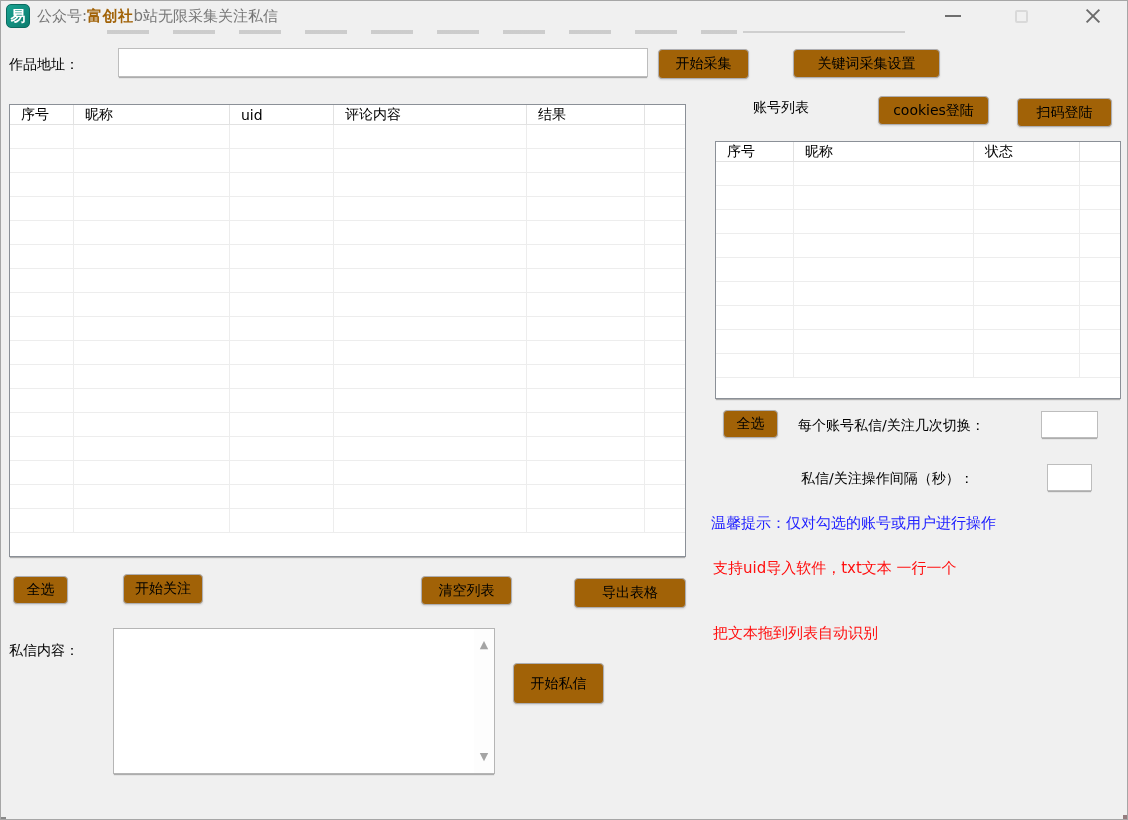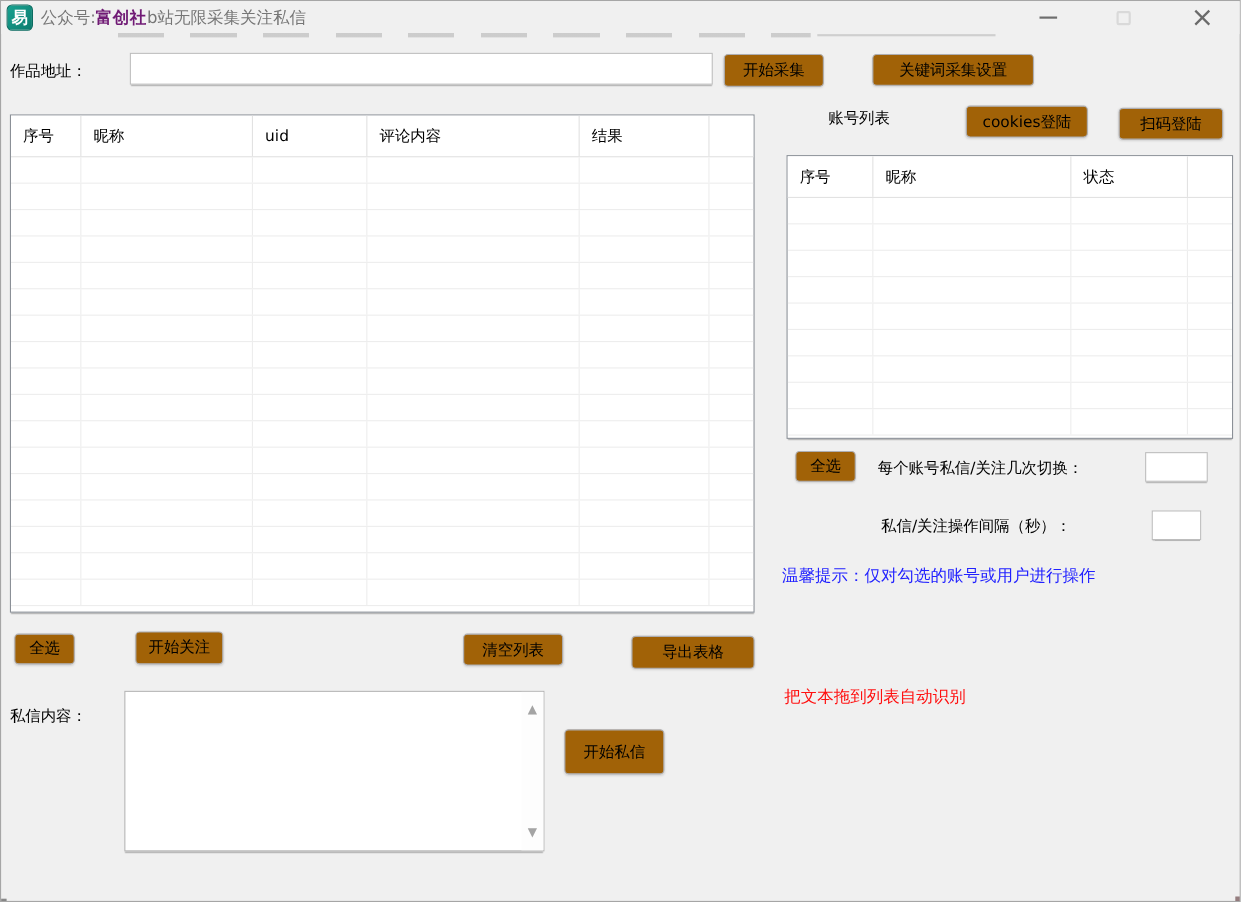--- a/index.html
+++ b/index.html
@@ -12,21 +12,21 @@
   
   .titlebar { position: absolute; left: 0; top: 0; width: 100%; height: 30px; background: #f0f0f0; }
   .logo {
     position: absolute; left: 5px; top: 3px; width: 24px; height: 24px;
     background: linear-gradient(135deg, #18a291 0%, #0c7c6e 100%);
     border: 1px solid #0a6b60; border-radius: 5px;
     color: #fff; font-size: 15px; font-weight: bold;
     display: flex; align-items: center; justify-content: center;
   }
   .title { position: absolute; left: 36px; top: 0; height: 30px; line-height: 30px; font-size: 15px; color: #767676; white-space: nowrap; }
-  .title .brand { color: #701a75; font-weight: 900; letter-spacing: 0.5px; }
+  .title .brand { color: #a16207; font-weight: 900; letter-spacing: 0.5px; }
   .win-btn { position: absolute; top: 0; height: 30px; display: flex; align-items: center; justify-content: center; }
   .win-btn.min { left: 920px; width: 64px; }
   .win-btn.max { left: 984px; width: 72px; }
   .win-btn.close { left: 1056px; width: 71px; }
   .glyph-min { width: 16px; height: 2px; background: #6e6e6e; }
   .glyph-max { width: 13px; height: 13px; border: 2px solid #d9d9d9; border-radius: 2px; }
   .glyph-close { position: relative; width: 16px; height: 16px; }
   .glyph-close::before, .glyph-close::after {
     content: ""; position: absolute; left: -1px; top: 7px; width: 18px; height: 2px; background: #6a6a6a;
   }
@@ -51,21 +51,21 @@
     position: absolute; background: #fff; border: 1px solid #bdbdbd;
     box-shadow: 0 2px 1px -1px rgba(0,0,0,0.28);
     font-size: 14px; padding: 0 4px; font-family: inherit;
   }
   
   .lv {
     position: absolute; background: #fff; border: 1px solid #8b9097;
     box-shadow: 0 2px 1px -1px rgba(0,0,0,0.28); overflow: hidden;
     display: flex; flex-direction: column;
   }
-  .lv-head { display: flex; height: 38px; flex: none; background: #fff; border-bottom: 1px solid #e2e2e2; }
+  .lv-head { display: flex; height: 20px; flex: none; background: #fff; border-bottom: 1px solid #e2e2e2; }
   .lv-hcell {
     height: 100%; border-right: 1px solid #e2e2e2; padding-left: 11px;
     display: flex; align-items: center; font-size: 14px; color: #000; white-space: nowrap; flex: none;
   }
   .lv-hcell.fill { flex: 1; border-right: none; }
   .lv-body { flex: 1; overflow: hidden; }
   .trow { display: flex; height: 24px; border-bottom: 1px solid #ededed; }
   .tcell { height: 100%; border-right: 1px solid #ededed; flex: none; }
   .tcell.fill { flex: 1; border-right: none; }
   
@@ -328,20 +328,21 @@
       </div>
   </div>
 
   <div class="btn" style="left:722px; top:409px; width:55px; height:28px;">全选</div>
   <div class="label" style="left:797px; top:416px;">每个账号私信/关注几次切换：</div>
   <input class="field" style="left: 1040px; top: 410px; width: 57px; height: 27px;" value="">
   <div class="label" style="left:800px; top:469px;">私信/关注操作间隔（秒）：</div>
   <input class="field" style="left: 1046px; top: 463px; width: 45px; height: 27px;" value="">
 
   <div class="tip" style="left:710px; top:513px; color:#2121ff;">温馨提示：仅对勾选的账号或用户进行操作</div>
+  <div class="tip" style="left:712px; top:558px; color:#ff0f0f;">支持uid导入软件，txt文本 一行一个</div>
   <div class="tip" style="left:712px; top:623px; color:#ff0f0f;text-align:right;">把文本拖到列表自动识别</div>
 
   <div class="btn" style="left:12px; top:575px; width:55px; height:28px;">全选</div>
   <div class="btn" style="left:122px; top:573px; width:80px; height:30px;">开始关注</div>
   <div class="btn" style="left:420px; top:575px; width:91px; height:29px;">清空列表</div>
   <div class="btn" style="left:573px; top:577px; width:112px; height:30px;">导出表格</div>
 
   <div class="label" style="left:8px; top:641px;">私信内容：</div>
   <div class="msgbox">
     <div class="msg-edit" contenteditable="true" style=""></div>

